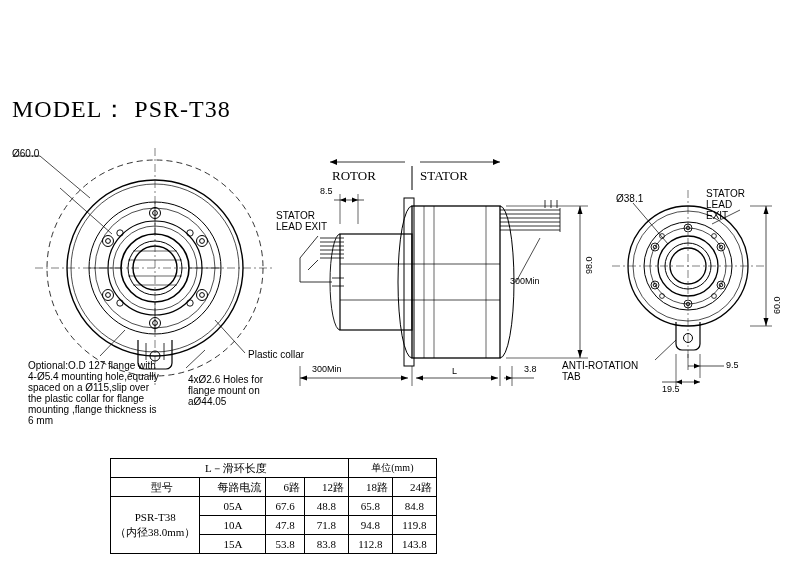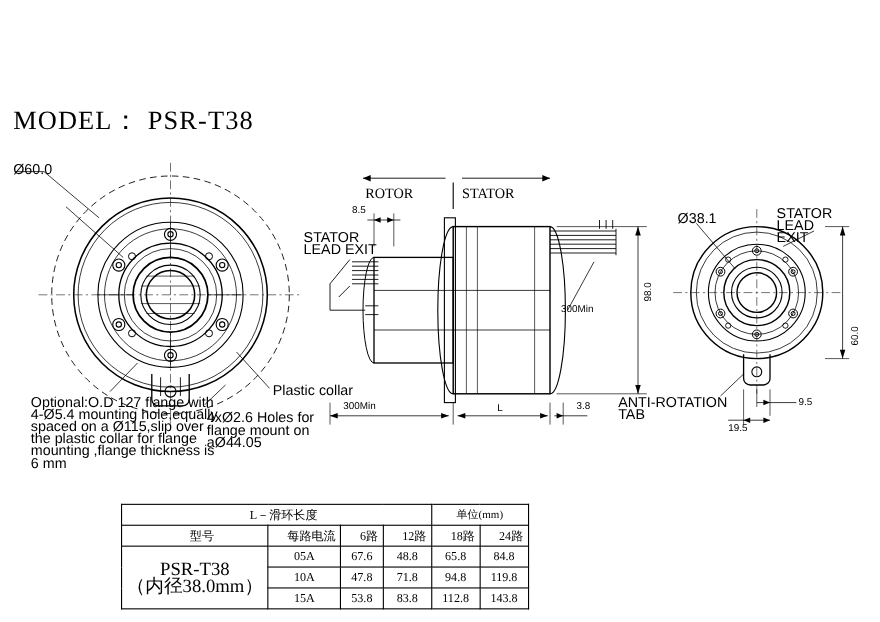--- a/index.html
+++ b/index.html
@@ -17,21 +17,21 @@
   #model-title{
     position:absolute;left:12px;top:55px;
     font-size:24px;letter-spacing:1px;
     font-family:"Liberation Serif", serif;
     white-space:pre;
   }
 
   
   .ann{
     position:absolute;
-    font-size:13px;
+    font-size:10px;
     line-height:11px;
     font-family:"Liberation Sans", sans-serif;
     white-space:pre-line;
   }
   .ann.big{font-size:13px;font-family:"Liberation Serif",serif;}
   .dim{
     position:absolute;font-size:9px;
     font-family:"Liberation Sans", sans-serif;
     white-space:pre;
   }
@@ -44,21 +44,21 @@
     font-size:11px;
   }
   #spec-table td,#spec-table th{
     border:1px solid #000;
     text-align:center;
     padding:1px 4px;
     font-weight:normal;
     height:16px;
   }
   #spec-table .hdr{font-size:11px;padding-left:17px;}
-  #spec-table .modelcell{font-size:17px;line-height:15px;}
+  #spec-table .modelcell{font-size:11px;line-height:15px;}
   #spec-table .unit{font-size:10px;}
   svg{display:block;}
 </style>
 </head>
 <body>
 
 <div class="canvas">
 
 <svg width="800" height="565" viewBox="0 0 800 565">
   <g fill="none" stroke="#000" stroke-width="1">

